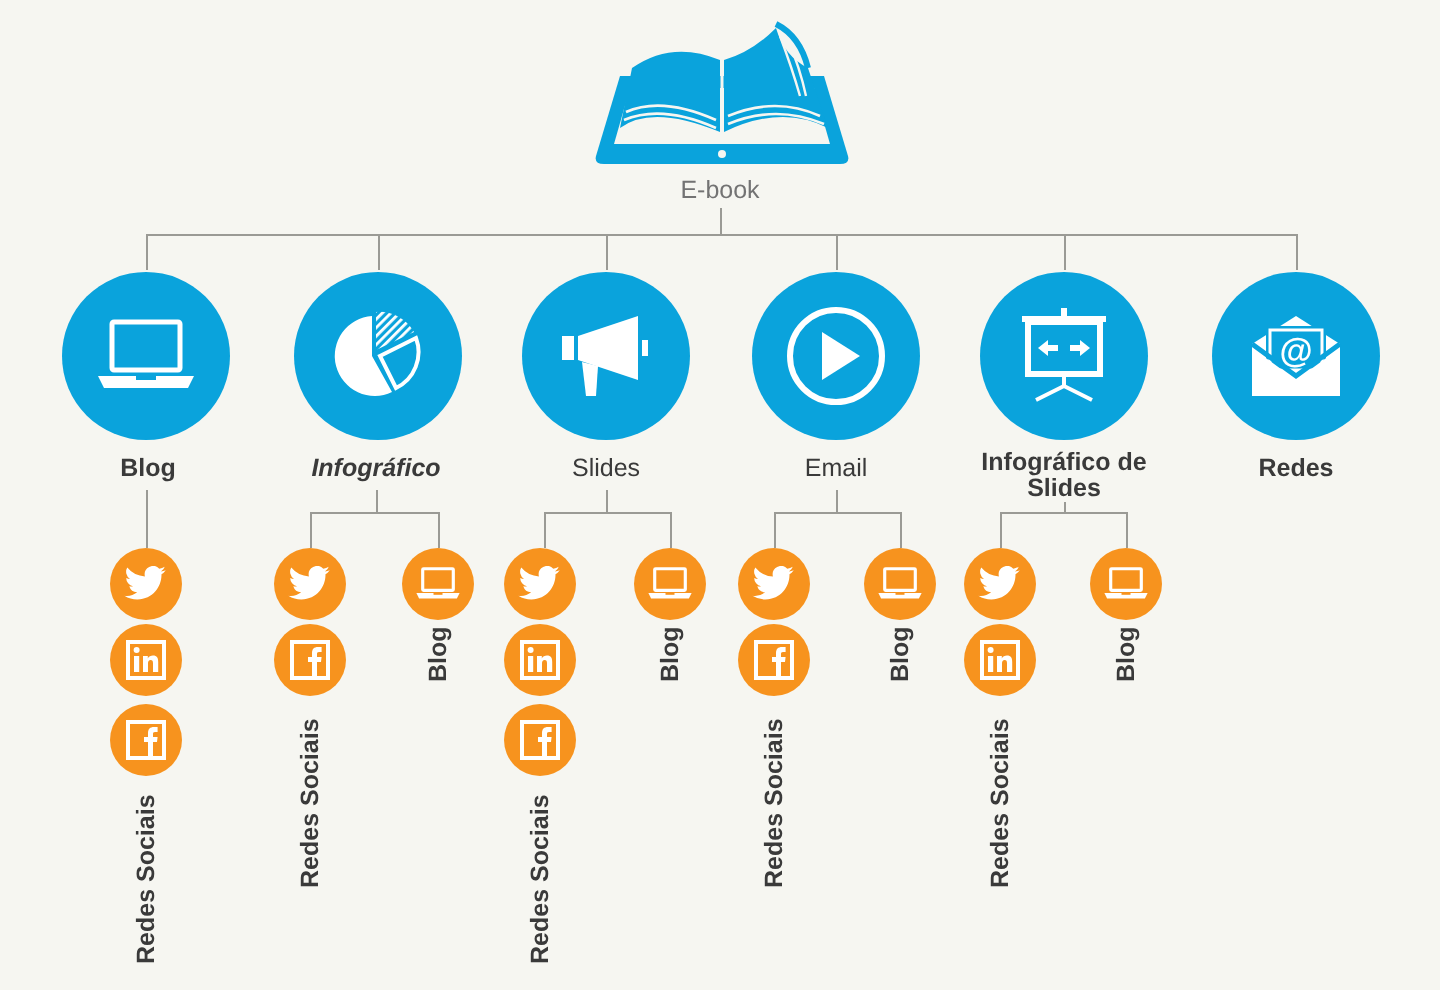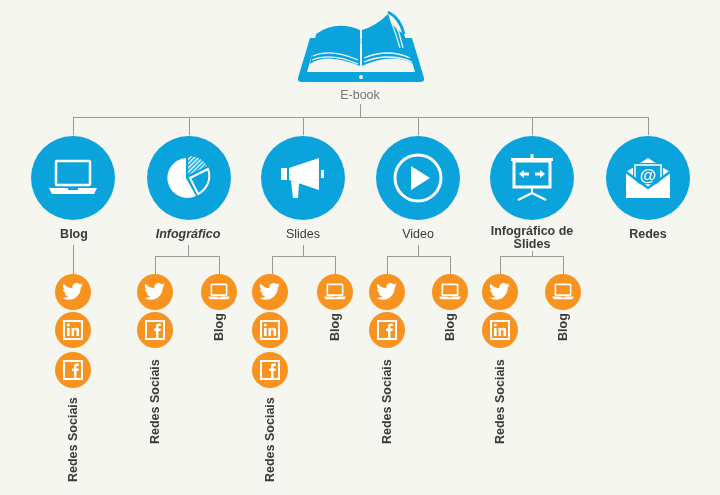--- a/index.html
+++ b/index.html
@@ -155,21 +155,21 @@
     </svg>
 </div>
 <div class="rot" style="left:328px;top:341px;">Blog</div>
 
 <div class="bigc" style="left:376px;top:136px;">
   <svg width="52" height="52" viewBox="0 0 52 52">
     <circle cx="26" cy="26" r="23" fill="none" stroke="#fff" stroke-width="3"></circle>
     <path d="M19 14 L38 26 L19 38 Z" fill="#fff"></path>
   </svg>
 </div>
-<div class="lbl" style="left:418px;top:228px;font-weight:normal;">Video</div>
+<div class="lbl" style="left:418px;top:228px;font-weight:normal;">Email</div>
 <div class="line" style="left:418px;top:245px;width:1px;height:12px;"></div>
 <div class="line" style="left:387px;top:256px;width:64px;height:1px;"></div>
 <div class="line" style="left:387px;top:256px;width:1px;height:18px;"></div>
 <div class="line" style="left:450px;top:256px;width:1px;height:18px;"></div>
 <div class="smc" style="left:369px;top:274px;">
   <svg width="22" height="18" viewBox="0 0 24 20">
       <path d="M23 2.3a9.4 9.4 0 0 1-2.7.7A4.7 4.7 0 0 0 22.4.4a9.4 9.4 0 0 1-3 1.1A4.7 4.7 0 0 0 11.4 5.8 13.3 13.3 0 0 1 1.6.9a4.7 4.7 0 0 0 1.5 6.3 4.7 4.7 0 0 1-2.1-.6 4.7 4.7 0 0 0 3.8 4.6 4.7 4.7 0 0 1-2.1.1 4.7 4.7 0 0 0 4.4 3.3A9.4 9.4 0 0 1 0 16.5 13.3 13.3 0 0 0 7.2 18.6c8.6 0 13.4-7.2 13.4-13.4v-.6A9.6 9.6 0 0 0 23 2.3z" fill="#fff"></path>
     </svg>
 </div>
 <div class="smc" style="left:369px;top:312px;">

